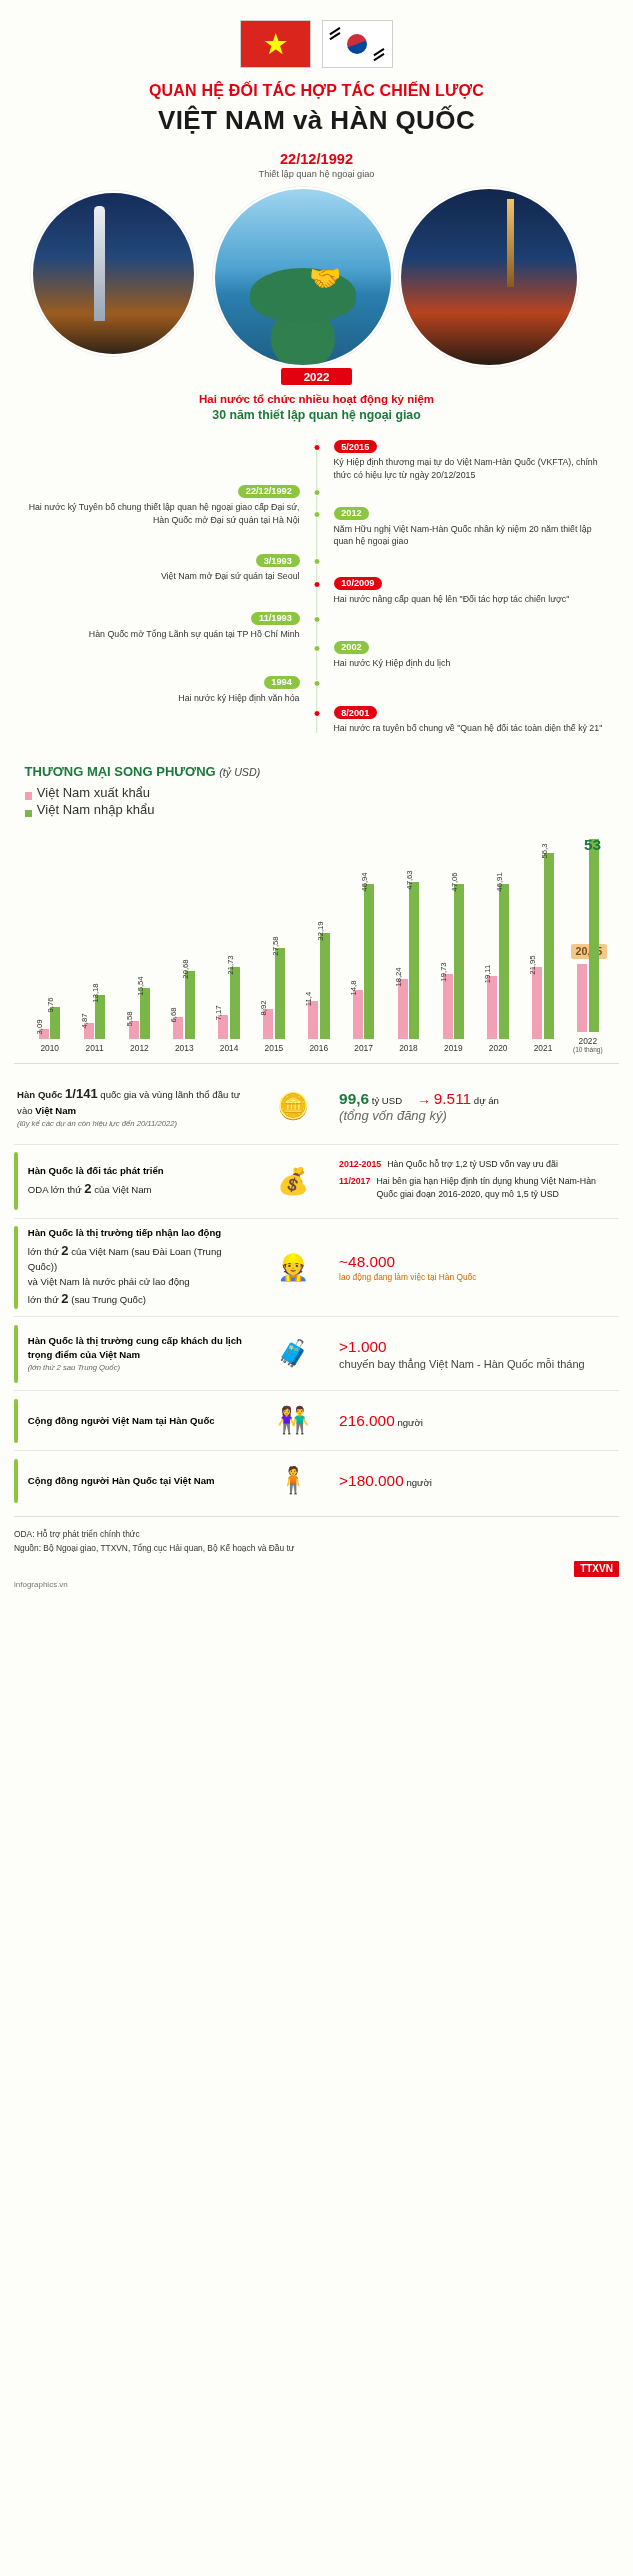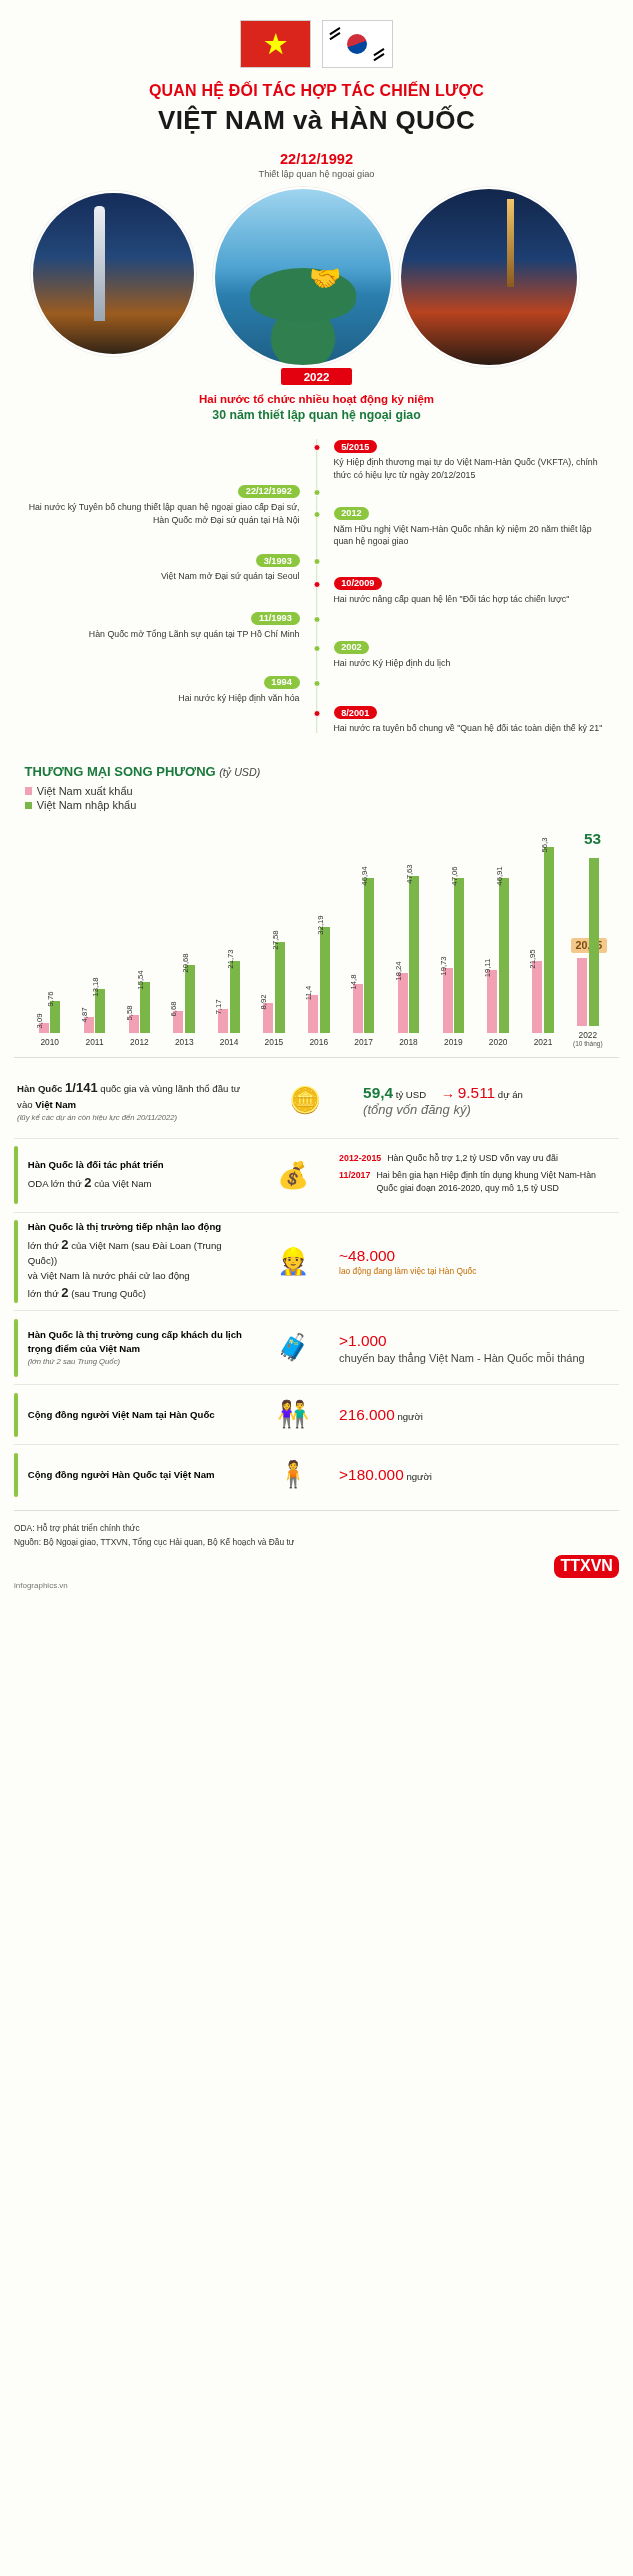--- a/index.html
+++ b/index.html
@@ -108,21 +108,21 @@
     position:absolute; left:50%; transform:translateX(-50%); top: 5.4px;
     width:7px; height:7px; border-radius:50%; background:#8cc63f; border:1.5px solid #fff;
   }
   .dot.red { background:#e3000f; }
 
   
   .chart-box { margin: 7.7px 15.4px 0; padding: 9.2px 9.2px 3.1px; }
   .chart-title { color:#1a7a3c; font-weight:bold; font-size:13px; }
   .chart-title i { color:#444; font-weight:normal; font-style:italic; font-size:10.7px;}
   .legend { margin-top:6.1px; }
-  .legend div { font-size: 11px; color:#333; display:flex; align-items:center; gap:4.6px; margin-bottom:2.3px;}
+  .legend div { font-size: 13px; color:#333; display:flex; align-items:flex-end; gap:4.6px; margin-bottom:2.3px;}
   .sw { width:7.7px; height:7.7px; display:inline-block; }
   .sw-pink { background:#f2a0b4; }
   .sw-green { background:#7ab648; }
   .plot {
     position:relative; height: 230px; margin-top: 6.1px; display:flex; align-items:flex-end;
     gap: 3.8px; padding-left: 4.6px;
   }
   .grp { flex:1; display:flex; flex-direction:column; align-items:center; justify-content:flex-end; height:100%; }
   .bars { display:flex; align-items:flex-end; gap:1.5px; height: 201px; }
   .bar { width: 10px; position:relative; }
@@ -162,21 +162,21 @@
   .bl-green { background:#8cc63f; }
   .sub-row { display:flex; align-items:flex-start; gap:6.1px; margin-bottom:4.6px; font-size:8.8px; line-height:1.45;}
   .yr-tag { color:#e3000f; font-weight:bold; white-space:nowrap; }
 
   
   .footer { margin: 10.7px 14px 0; font-size: 8.4px; color:#333; line-height:1.6; }
   .ttxvn {
     margin: 6.1px 14px 0; display:flex; justify-content:flex-end; align-items:center; gap:4.6px;
   }
   .ttxvn .logo {
-    background:#e3000f; color:#fff; font-weight:bold; font-size:16px; padding:2.3px 6.1px; border-radius:8px;
+    background:#e3000f; color:#fff; font-weight:bold; font-size:10px; padding:2.3px 6.1px; border-radius:1px;
   }
   .credit { margin: 3.1px 14px 14px; font-size:8px; color:#777; }
   .hr { border-top:0.8px solid #ddd; margin: 6.1px 14px; }
 </style>
 </head>
 <body>
 
 <div class="page">
 
   <div class="flags">
@@ -443,43 +443,43 @@
               <span class="lab">56,3</span>
             </div>
           </div>
           <div class="xlab">2021</div>
         </div>
         <div class="grp">
           <div class="bars">
             <div class="bar imp" style="height: 68px; position: relative;">
               <div class="box-val" style="bottom: 73px; left: -6.1px;">20,65</div>
             </div>
-            <div class="bar exp" style="height: 168px; position: relative; text-align: right;">
+            <div class="bar exp" style="height: 193px; position: relative; text-align: right;">
               <div class="big-val" style="bottom: 178px; left: -4.6px;">53</div>
             </div>
           </div>
           <div class="xlab">2022</div>
           <div class="xsub">(10 tháng)</div>
         </div>
       </div>
   </div>
 
   <div class="hr"></div>
 
-  <div class="info" style="border-top:none;gap:12px;">
+  <div class="info" style="border-top:none;">
     <div class="left">
       <span style="font-weight:bold">Hàn Quốc</span>
       <span class="big">1/141</span>
       <span>quốc gia và vùng lãnh thổ đầu tư vào</span>
       <b>Việt Nam</b>
       <div class="note">(lũy kế các dự án còn hiệu lực đến 20/11/2022)</div>
     </div>
     <div class="mid">🪙</div>
     <div class="right">
-      <span class="val-green">59,4</span>
+      <span class="val-green">99,6</span>
       <span>tỷ USD</span>
       <span style="color:#e3000f;font-weight:bold;font-size:14px;margin-left:12.3px">→</span>
       <span class="val-red">9.511</span>
       <span>dự án</span>
       <div class="note" style="font-size:13px;color:#666;font-style:italic">(tổng vốn đăng ký)</div>
     </div>
   </div>
 
   <div class="info">
     <div class="bar-left bl-green"></div>

